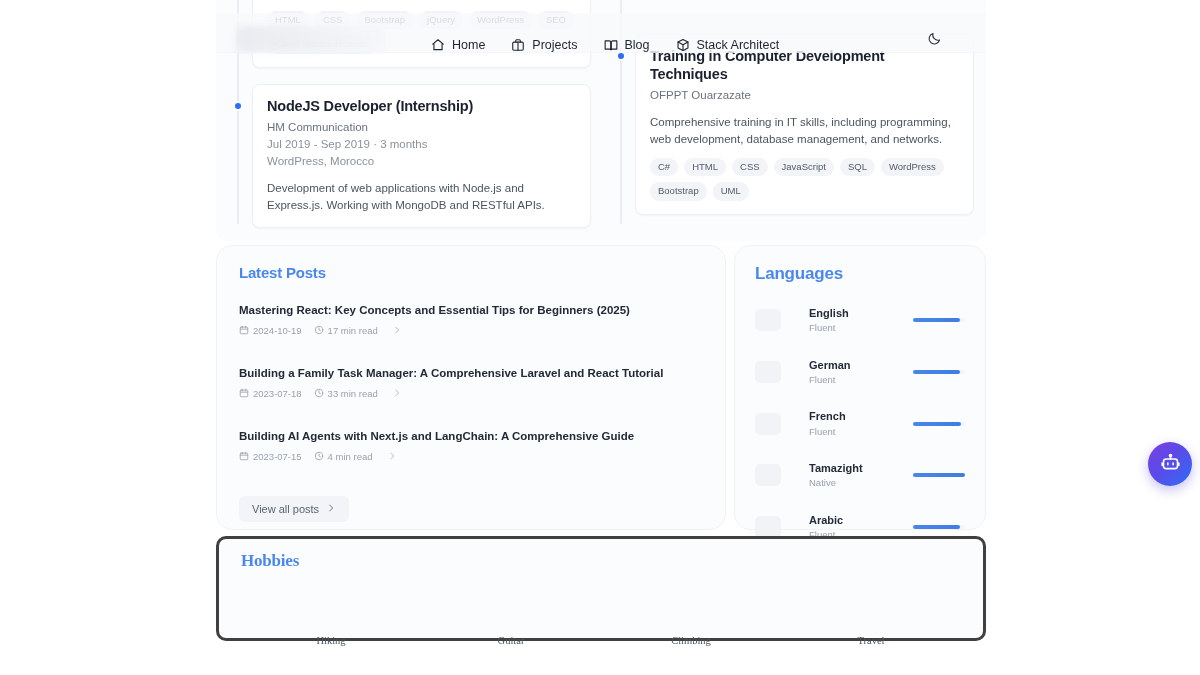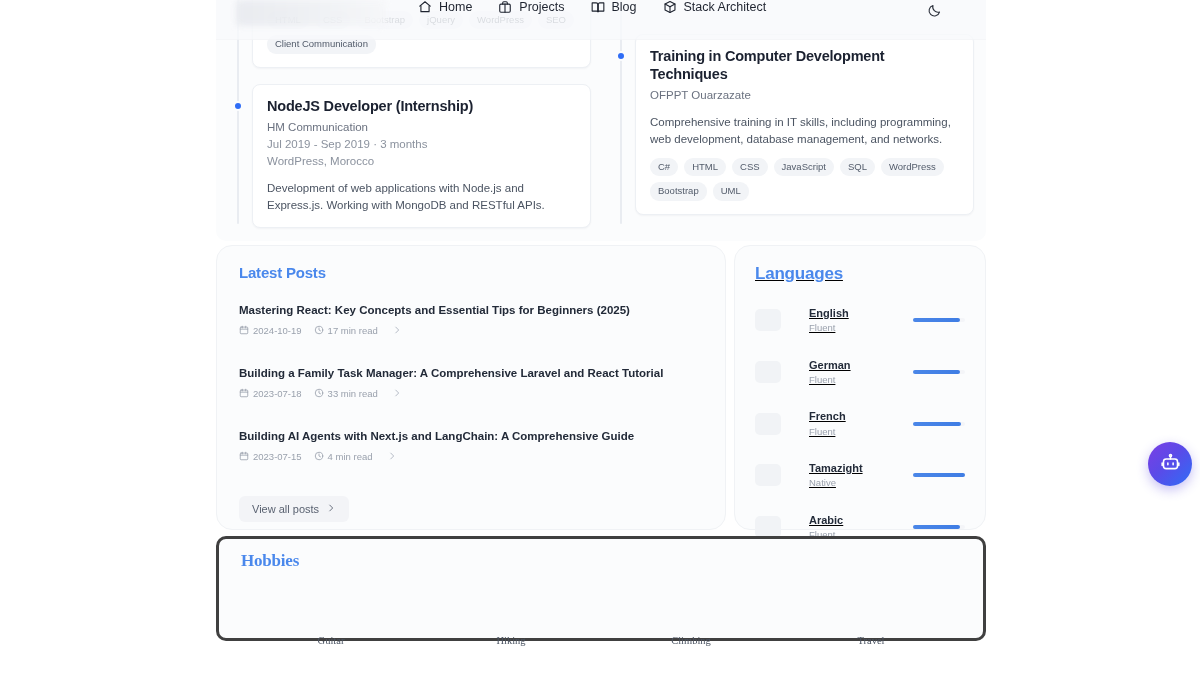--- a/index.html
+++ b/index.html
@@ -6,25 +6,26 @@
   html, body {
     width: 1200px; height: 675px;
     background: #ffffff;
     font-family: "Liberation Sans", sans-serif;
     overflow: hidden;
   }
   .page { position: relative; width: 1200px; height: 494px; background: #ffffff; }
 
   
   .navbar {
-    position: absolute; top: 0; left: 216px; width: 770px; height: 40px;
+    position: absolute; top: 13px; left: 216px; width: 770px; height: 40px;
     background: rgba(248,249,251,0.82);
-    display: flex; align-items: flex-start;
+    display: flex; align-items: flex-end;
     z-index: 40;
     border-bottom: 1px solid rgba(0,0,0,0.015);
+    gap: 13px;
   }
   .nav-logo {
     width: 150px; height: 26px; margin-left: 20px;
     background: linear-gradient(90deg,#e7e9ee 0%, #eff1f4 60%, #f6f7f9 100%);
     border-radius: 4px;
     filter: blur(3px);
     opacity: .85;
   }
   .nav-links { display: flex; align-items: center; gap: 26px; margin-left: 32px; }
   .nav-item {
@@ -76,21 +77,21 @@
 
   
   .mid {
     position: absolute; top: 245px; left: 216px; width: 770px; height: 285px;
     display: flex; gap: 8px;
   }
   .card {
     background: #fbfcfd; border: 1px solid #f0f2f5; border-radius: 16px;
   }
   .posts-card { width: 510px; padding: 18px 22px 0 22px; }
-  .langs-card { width: 252px; padding: 18px 20px 0 20px; text-decoration: underline; }
+  .langs-card { width: 252px; padding: 18px 20px 0 20px; }
 
   .section-title {
     font-size: 15px; font-weight: 700; color: #4a88ec; letter-spacing: -.2px;
   }
   .section-title.lg { font-size: 17px; }
 
   .post-list { margin-top: 22px; }
   .post { margin-bottom: 30px; cursor: pointer; }
   .post-title { font-size: 11.5px; font-weight: 700; color: #222a38; line-height: 1.3; }
   .post-meta { display: flex; align-items: center; gap: 12px; margin-top: 7px; }
@@ -430,25 +431,25 @@
       </div>
     </div>
 
   </div>
 
   <div class="hobbies">
     <div class="section-title lg">Hobbies</div>
     <div class="hobby-grid">
       <div class="hobby">
         <div class="hobby-ico"></div>
-        <div class="hobby-label">Guitar</div>
+        <div class="hobby-label">Hiking</div>
       </div>
       <div class="hobby">
         <div class="hobby-ico"></div>
-        <div class="hobby-label">Hiking</div>
+        <div class="hobby-label">Guitar</div>
       </div>
       <div class="hobby">
         <div class="hobby-ico"></div>
         <div class="hobby-label">Climbing</div>
       </div>
       <div class="hobby">
         <div class="hobby-ico"></div>
         <div class="hobby-label">Travel</div>
       </div>
     </div>

